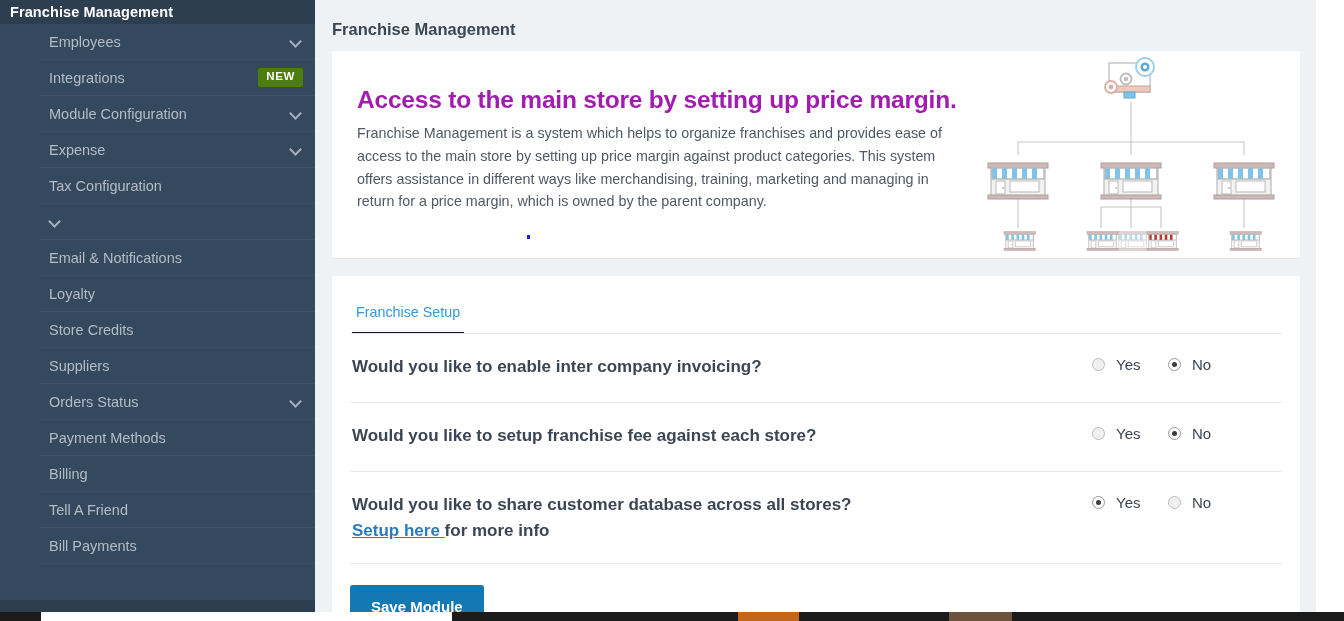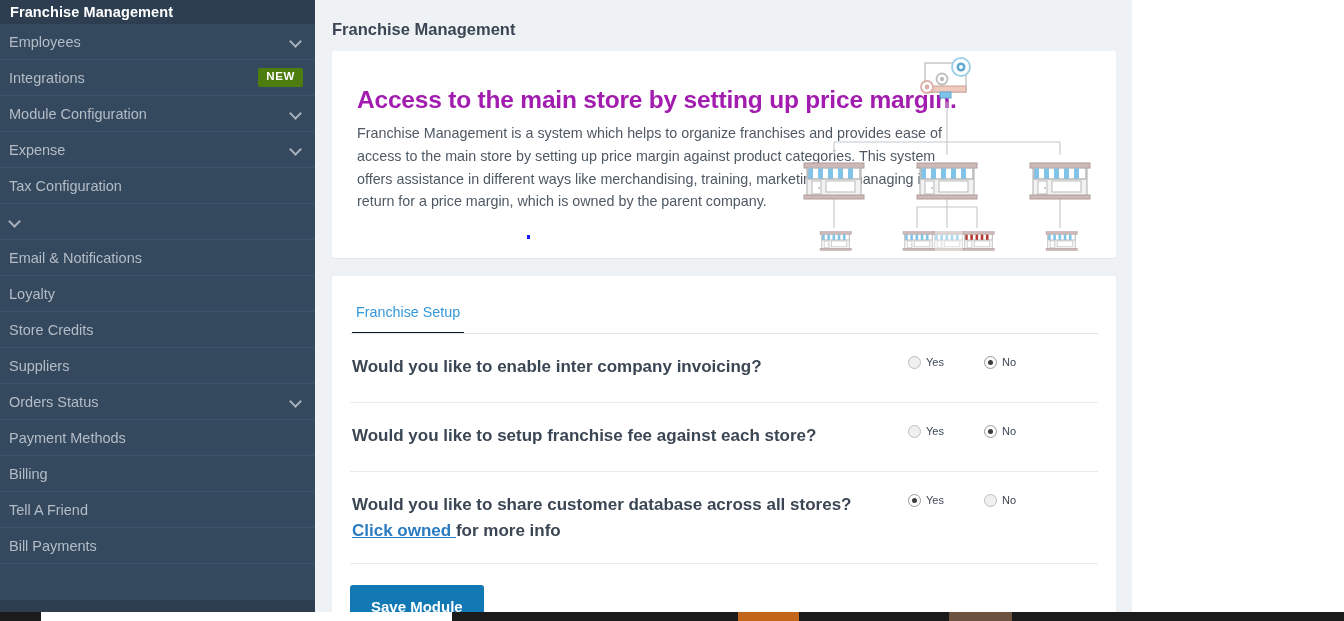--- a/index.html
+++ b/index.html
@@ -2,21 +2,21 @@
 <html><head>
 <meta charset="utf-8">
 <style>
   * { box-sizing: border-box; margin: 0; padding: 0; }
   html, body {
     width: 1344px; height: 621px;
     font-family: "Liberation Sans", sans-serif;
     background: #ffffff;
     overflow: hidden;
   }
-  .app { position: relative; width: 1132px; height: 621px; display: flex; }
+  .app { position: relative; width: 1316px; height: 621px; display: flex; }
 
   
   .sidebar {
     width: 315px; height: 621px;
     background: #34495e;
     flex: 0 0 315px;
     overflow: hidden;
     position: relative;
   }
   .sidebar-header {
@@ -24,21 +24,21 @@
     background: #2c3e50;
     display: flex; align-items: center;
     padding: 0 10px;
   }
   .sidebar-header .title {
     color: #ffffff;
     font-size: 14.5px;
     font-weight: bold;
     letter-spacing: .1px;
   }
-  .nav-list { list-style: none; }
+  .nav-list { list-style: none; margin-left: 40px; }
   .nav-item {
     height: 36px;
     display: flex; align-items: center;
     padding: 0 12px 0 9px;
     color: #b4bcc6;
     font-size: 14.5px;
     border-bottom: 1px solid #3c536b;
     cursor: pointer;
     position: relative;
     background: #34495e;
@@ -200,23 +200,23 @@
   .radio-opt.checked .dot { background: #fcfcfc; border-color: #9a9a9a; }
   .radio-opt.checked .dot::after {
     content: "";
     position: absolute;
     left: 3px; top: 3px;
     width: 5px; height: 5px;
     border-radius: 50%;
     background: #3b3b3b;
   }
   .radio-opt .rlabel {
-    font-size: 11px;
+    font-size: 15px;
     color: #3b4654;
-    margin-left: 5px;
+    margin-left: 11px;
   }
   .save-btn {
     margin-top: 21px;
     background: #1279b5;
     color: #ffffff;
     font-size: 15px;
     font-weight: bold;
     border: none;
     border-radius: 3px;
     padding: 13px 21px;
@@ -427,21 +427,21 @@
                 <span class="dot"></span>
                 <span class="rlabel">Yes</span>
               </label>
               <label class="radio-opt checked">
                 <span class="dot"></span>
                 <span class="rlabel">No</span>
               </label>
             </div>
           </div>
           <div class="q-row tall">
-            <div class="q-text"><span>Would you like to share customer database across all stores?</span><span class="q-sub"><a class="q-link" href="#">Click owned </a><span>for more info</span></span></div>
+            <div class="q-text"><span>Would you like to share customer database across all stores?</span><span class="q-sub"><a class="q-link" href="#">Setup here </a><span>for more info</span></span></div>
             <div class="radios">
               <label class="radio-opt checked">
                 <span class="dot"></span>
                 <span class="rlabel">Yes</span>
               </label>
               <label class="radio-opt">
                 <span class="dot"></span>
                 <span class="rlabel">No</span>
               </label>
             </div>

